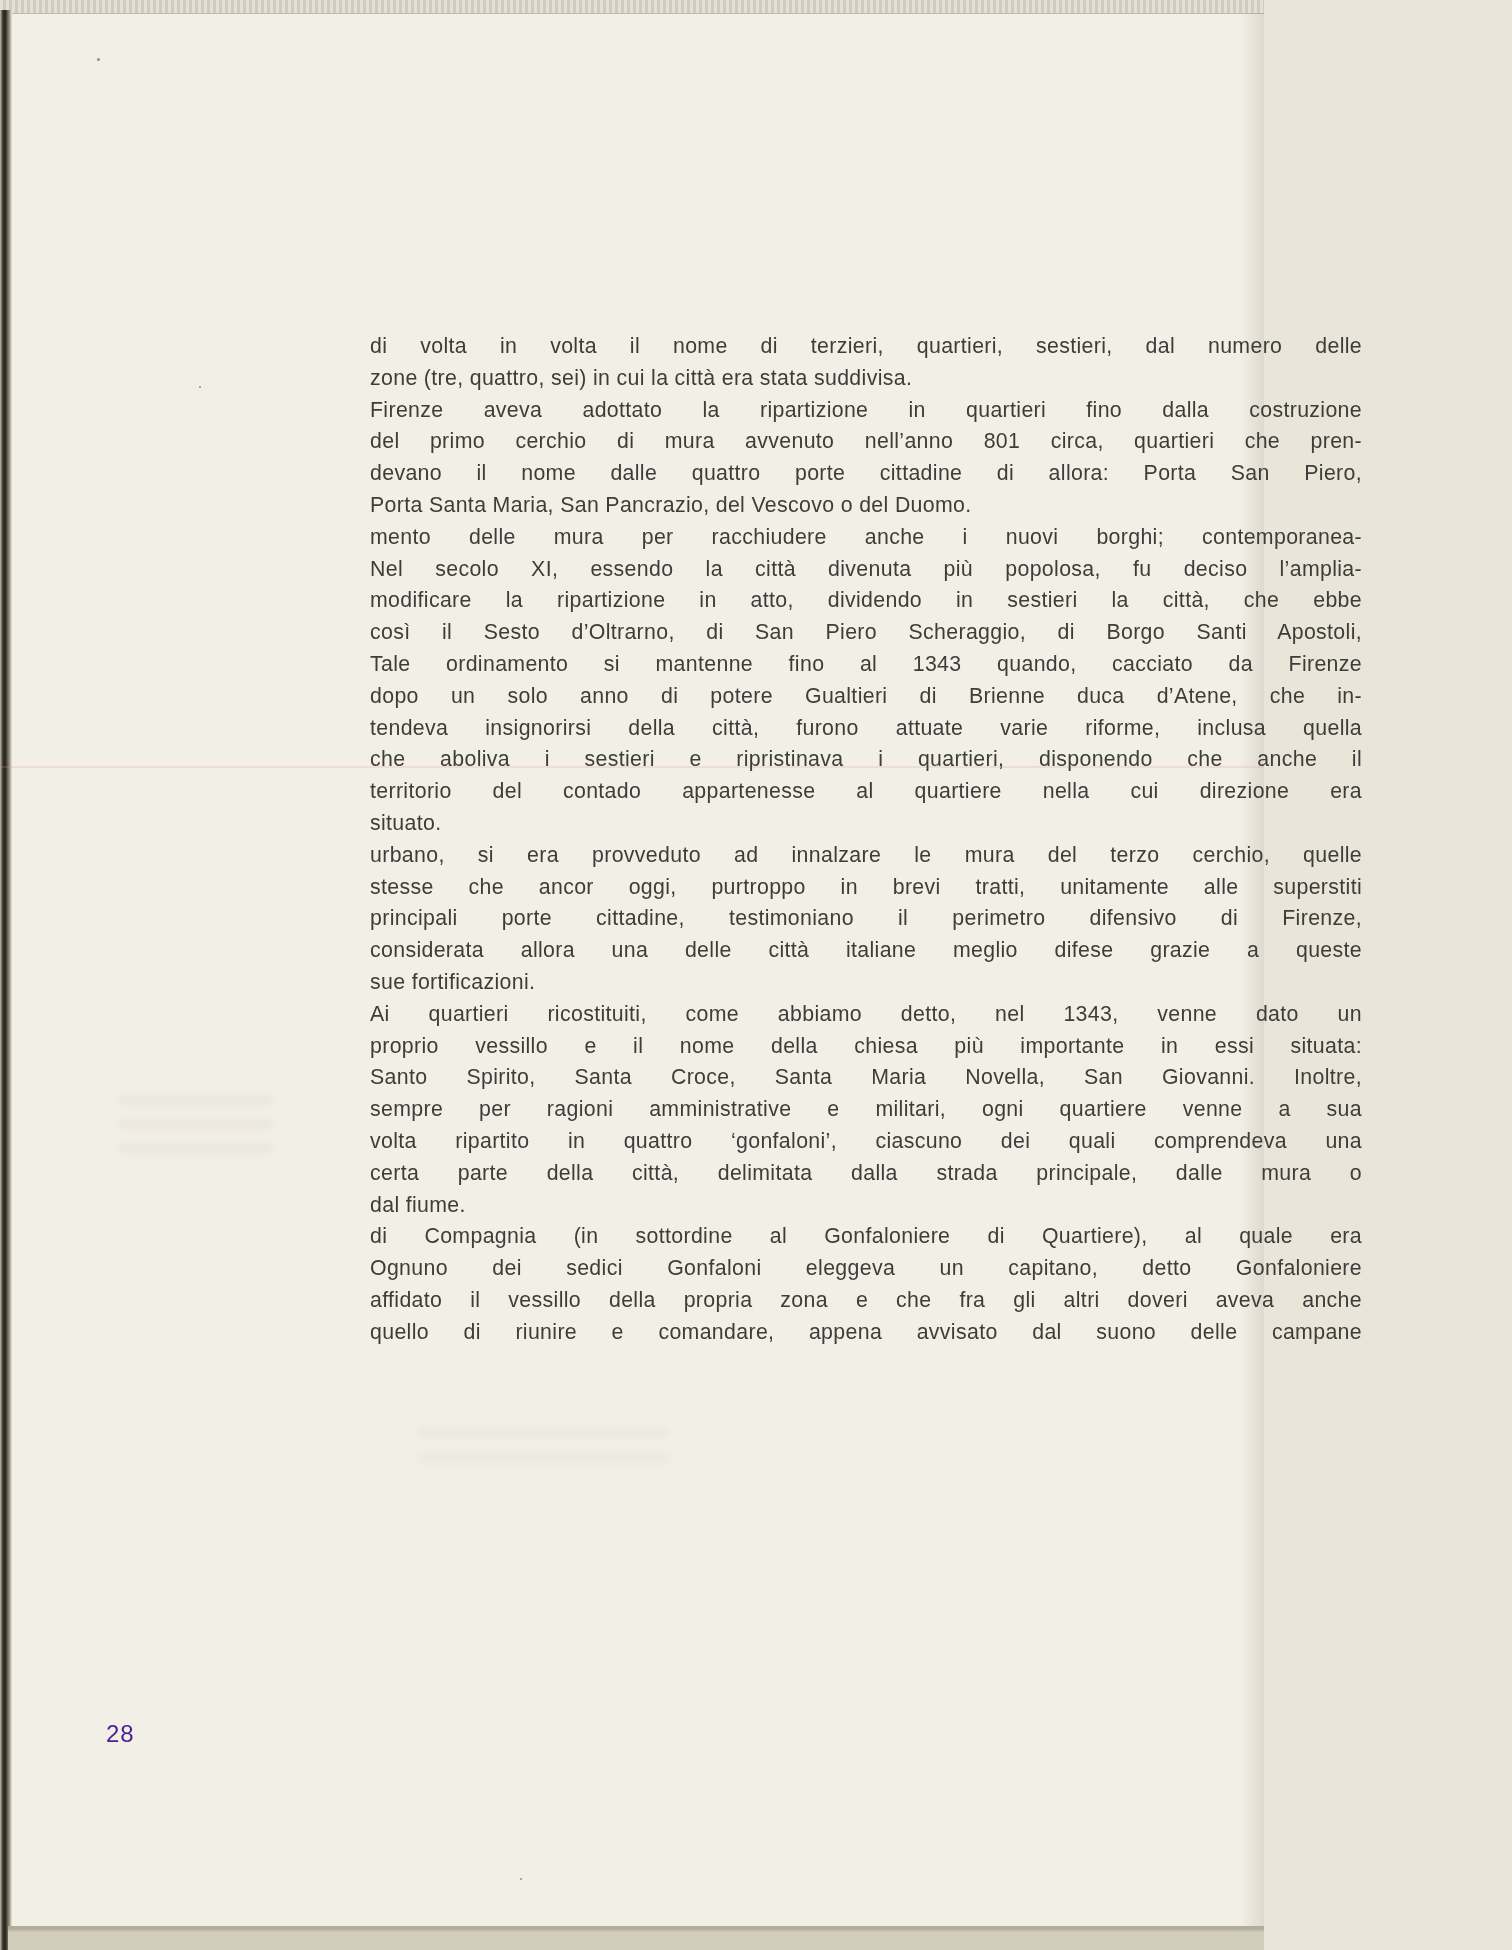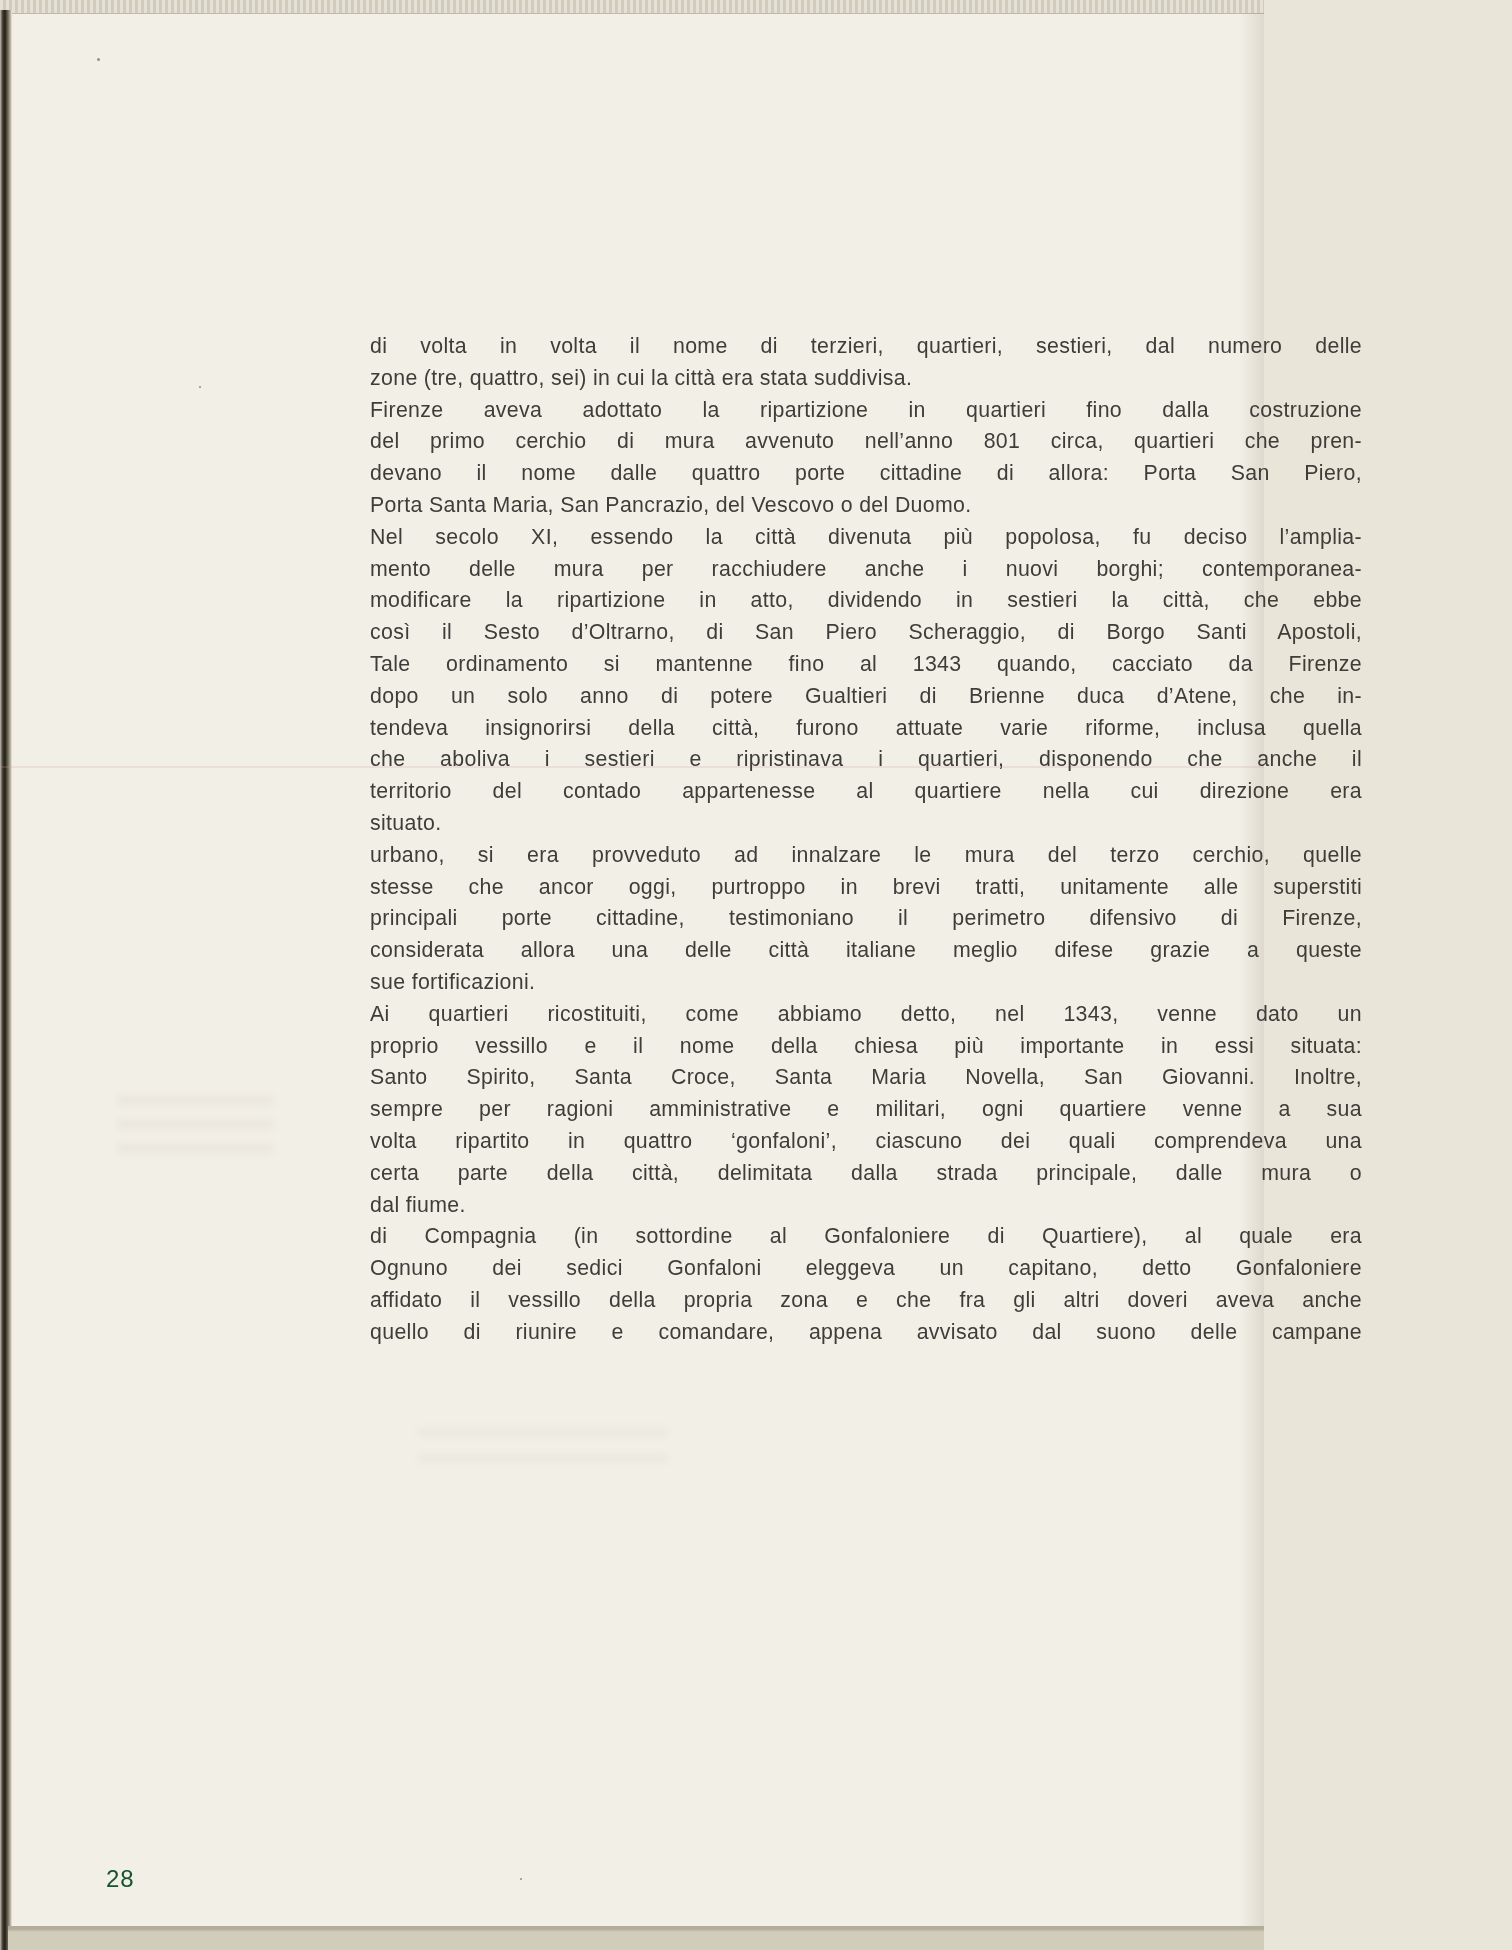--- a/index.html
+++ b/index.html
@@ -96,24 +96,24 @@
     text-align: justify;
     text-align-last: justify;
     white-space: normal;
   }
   .textblock .line.para-end {
     text-align-last: left;
   }
   .pagenum {
     position: absolute;
     left: 106px;
-    top: 1865px;
+    top: 1720px;
     font-size: 24px;
     letter-spacing: 1px;
-    color: #14532d;
+    color: #4c1d95;
   }
 </style>
 </head>
 <body>
 
 <div class="scan">
   <div class="cover-top"></div>
   <div class="left-edge"></div>
   <div class="bottom-edge"></div>
   <div class="right-shadow"></div>
@@ -125,22 +125,22 @@
   <div class="speck k3"></div>
   <div class="speck k4"></div>
 
   <div class="textblock" id="textblock">
       <div class="line">di volta in volta il nome di terzieri, quartieri, sestieri, dal numero delle</div>
       <div class="line para-end">zone (tre, quattro, sei) in cui la città era stata suddivisa.</div>
       <div class="line">Firenze aveva adottato la ripartizione in quartieri fino dalla costruzione</div>
       <div class="line">del primo cerchio di mura avvenuto nell’anno 801 circa, quartieri che pren-</div>
       <div class="line">devano il nome dalle quattro porte cittadine di allora: Porta San Piero,</div>
       <div class="line para-end">Porta Santa Maria, San Pancrazio, del Vescovo o del Duomo.</div>
+      <div class="line">mento delle mura per racchiudere anche i nuovi borghi; contemporanea-</div>
       <div class="line">Nel secolo XI, essendo la città divenuta più popolosa, fu deciso l’amplia-</div>
-      <div class="line">mento delle mura per racchiudere anche i nuovi borghi; contemporanea-</div>
       <div class="line">modificare la ripartizione in atto, dividendo in sestieri la città, che ebbe</div>
       <div class="line">così il Sesto d’Oltrarno, di San Piero Scheraggio, di Borgo Santi Apostoli,</div>
       <div class="line">Tale ordinamento si mantenne fino al 1343 quando, cacciato da Firenze</div>
       <div class="line">dopo un solo anno di potere Gualtieri di Brienne duca d’Atene, che in-</div>
       <div class="line">tendeva insignorirsi della città, furono attuate varie riforme, inclusa quella</div>
       <div class="line">che aboliva i sestieri e ripristinava i quartieri, disponendo che anche il</div>
       <div class="line">territorio del contado appartenesse al quartiere nella cui direzione era</div>
       <div class="line para-end">situato.</div>
       <div class="line">urbano, si era provveduto ad innalzare le mura del terzo cerchio, quelle</div>
       <div class="line">stesse che ancor oggi, purtroppo in brevi tratti, unitamente alle superstiti</div>

